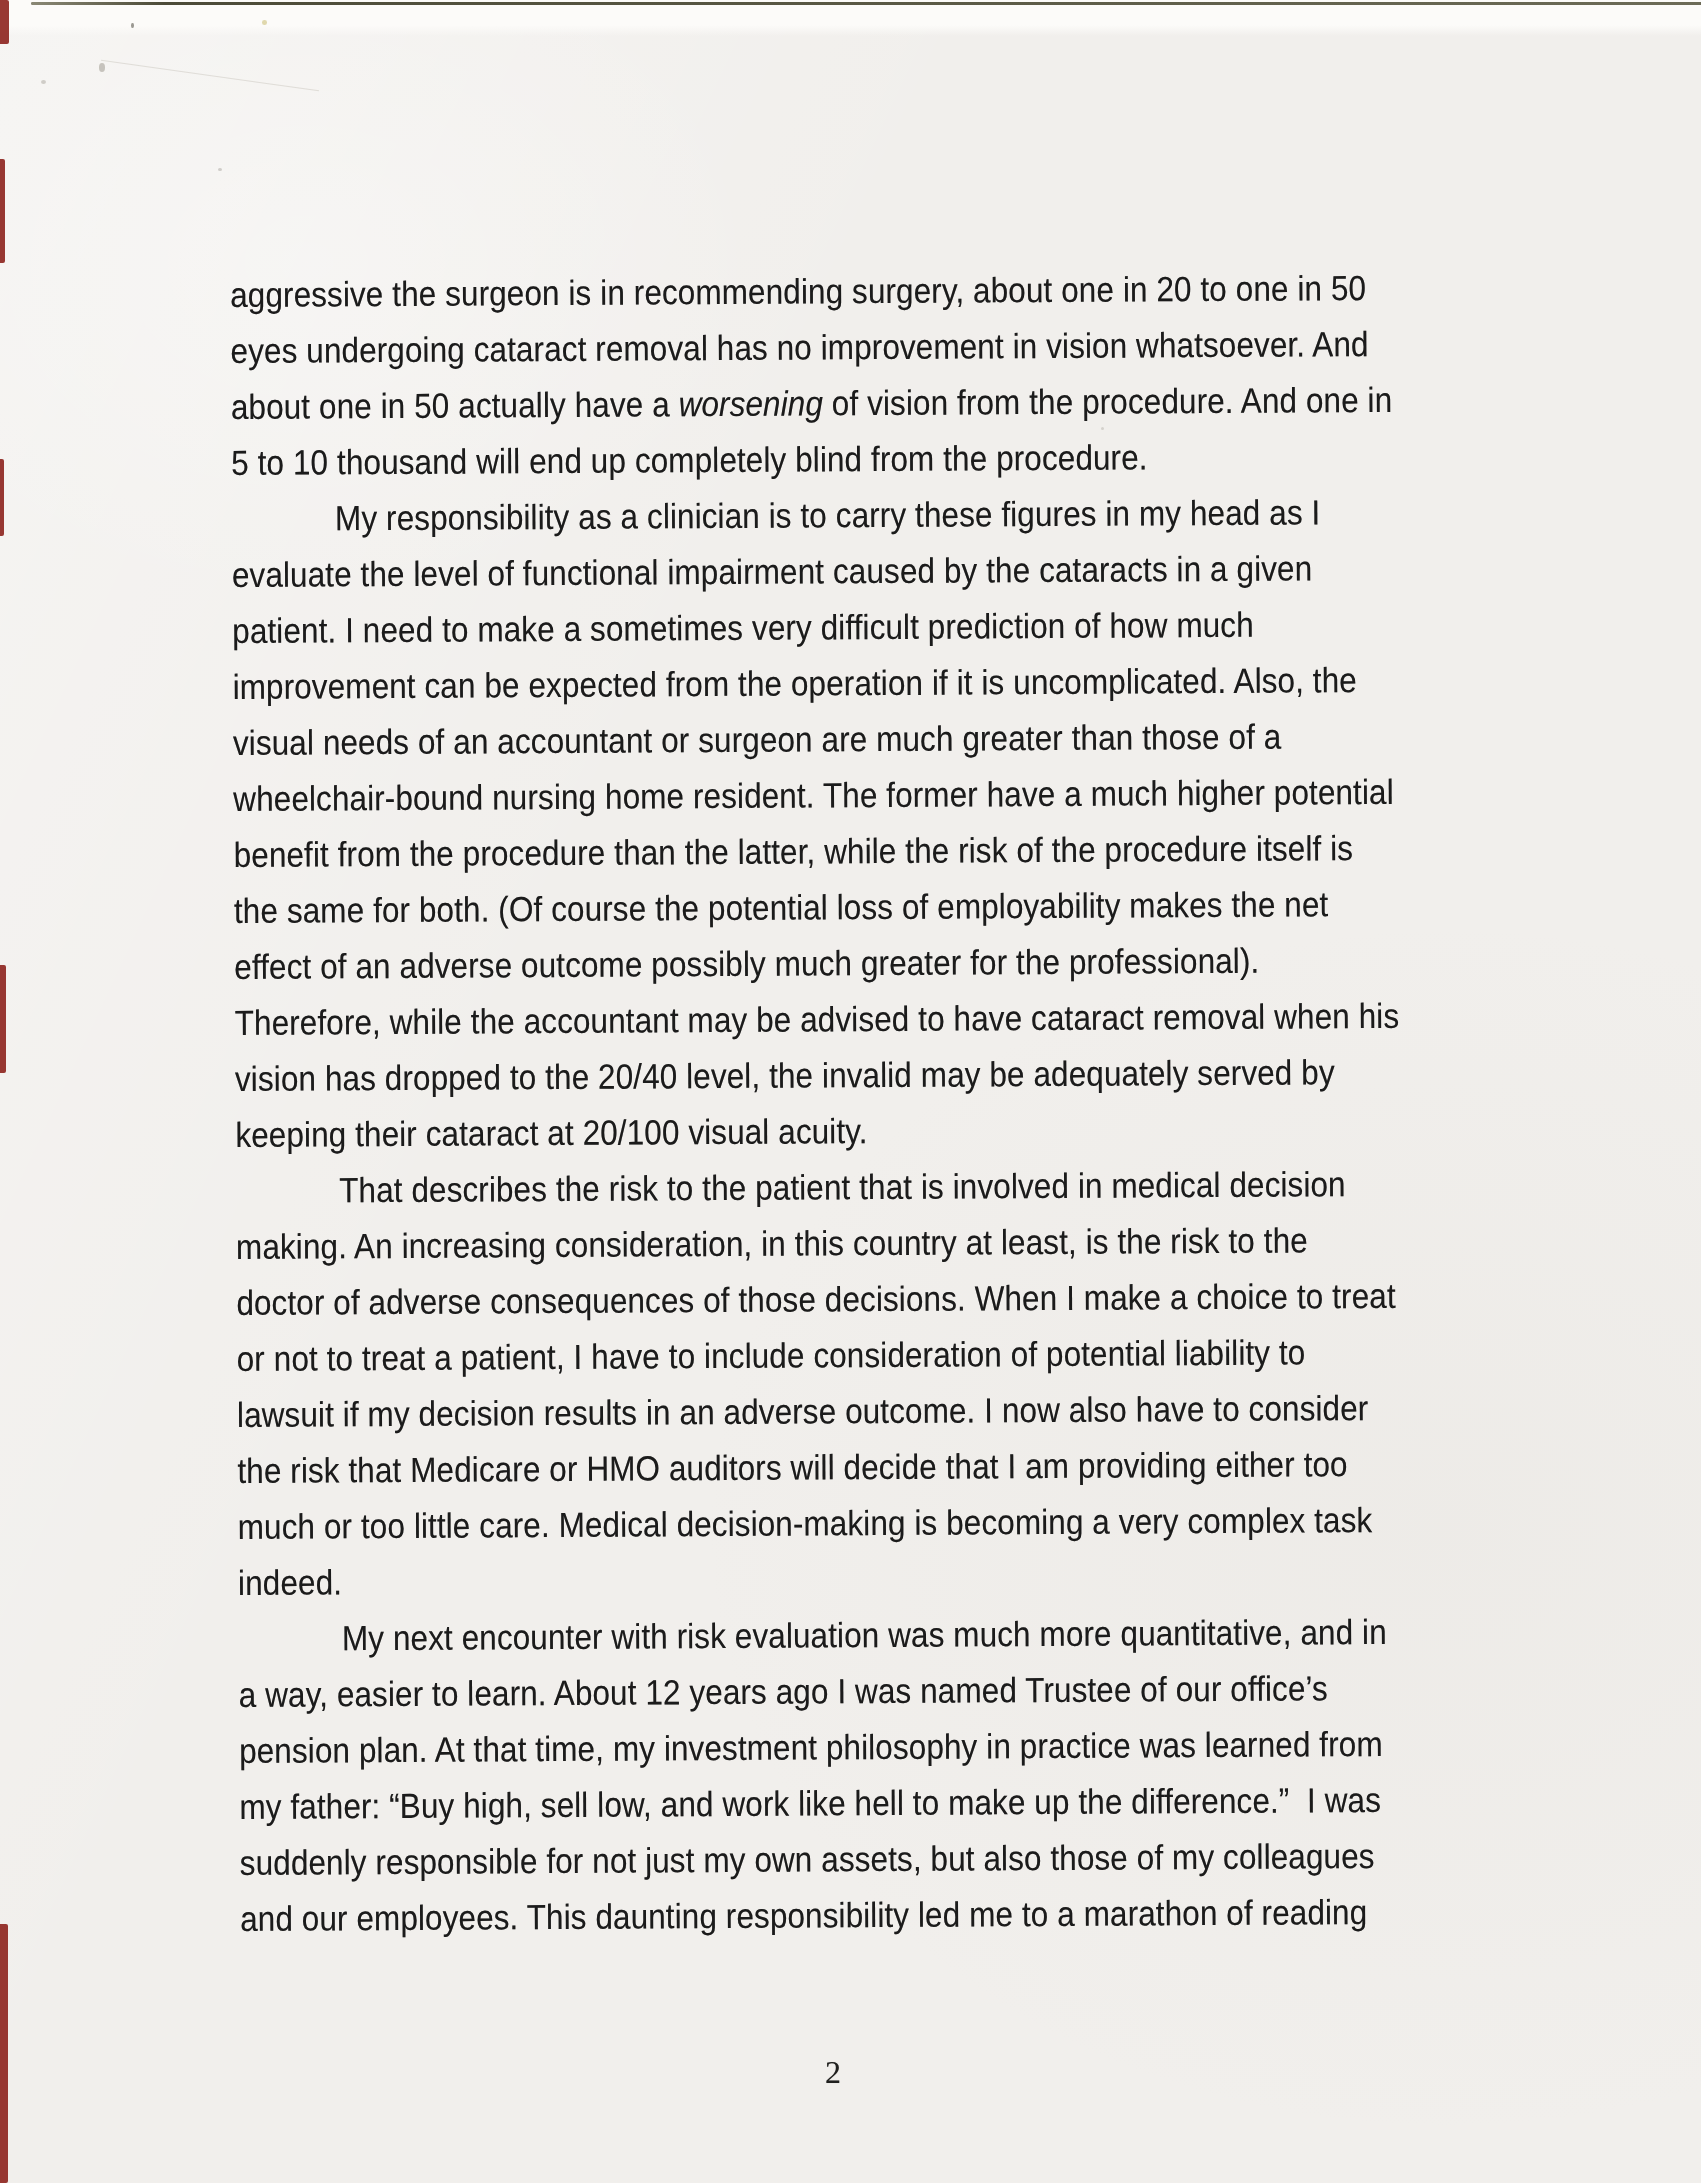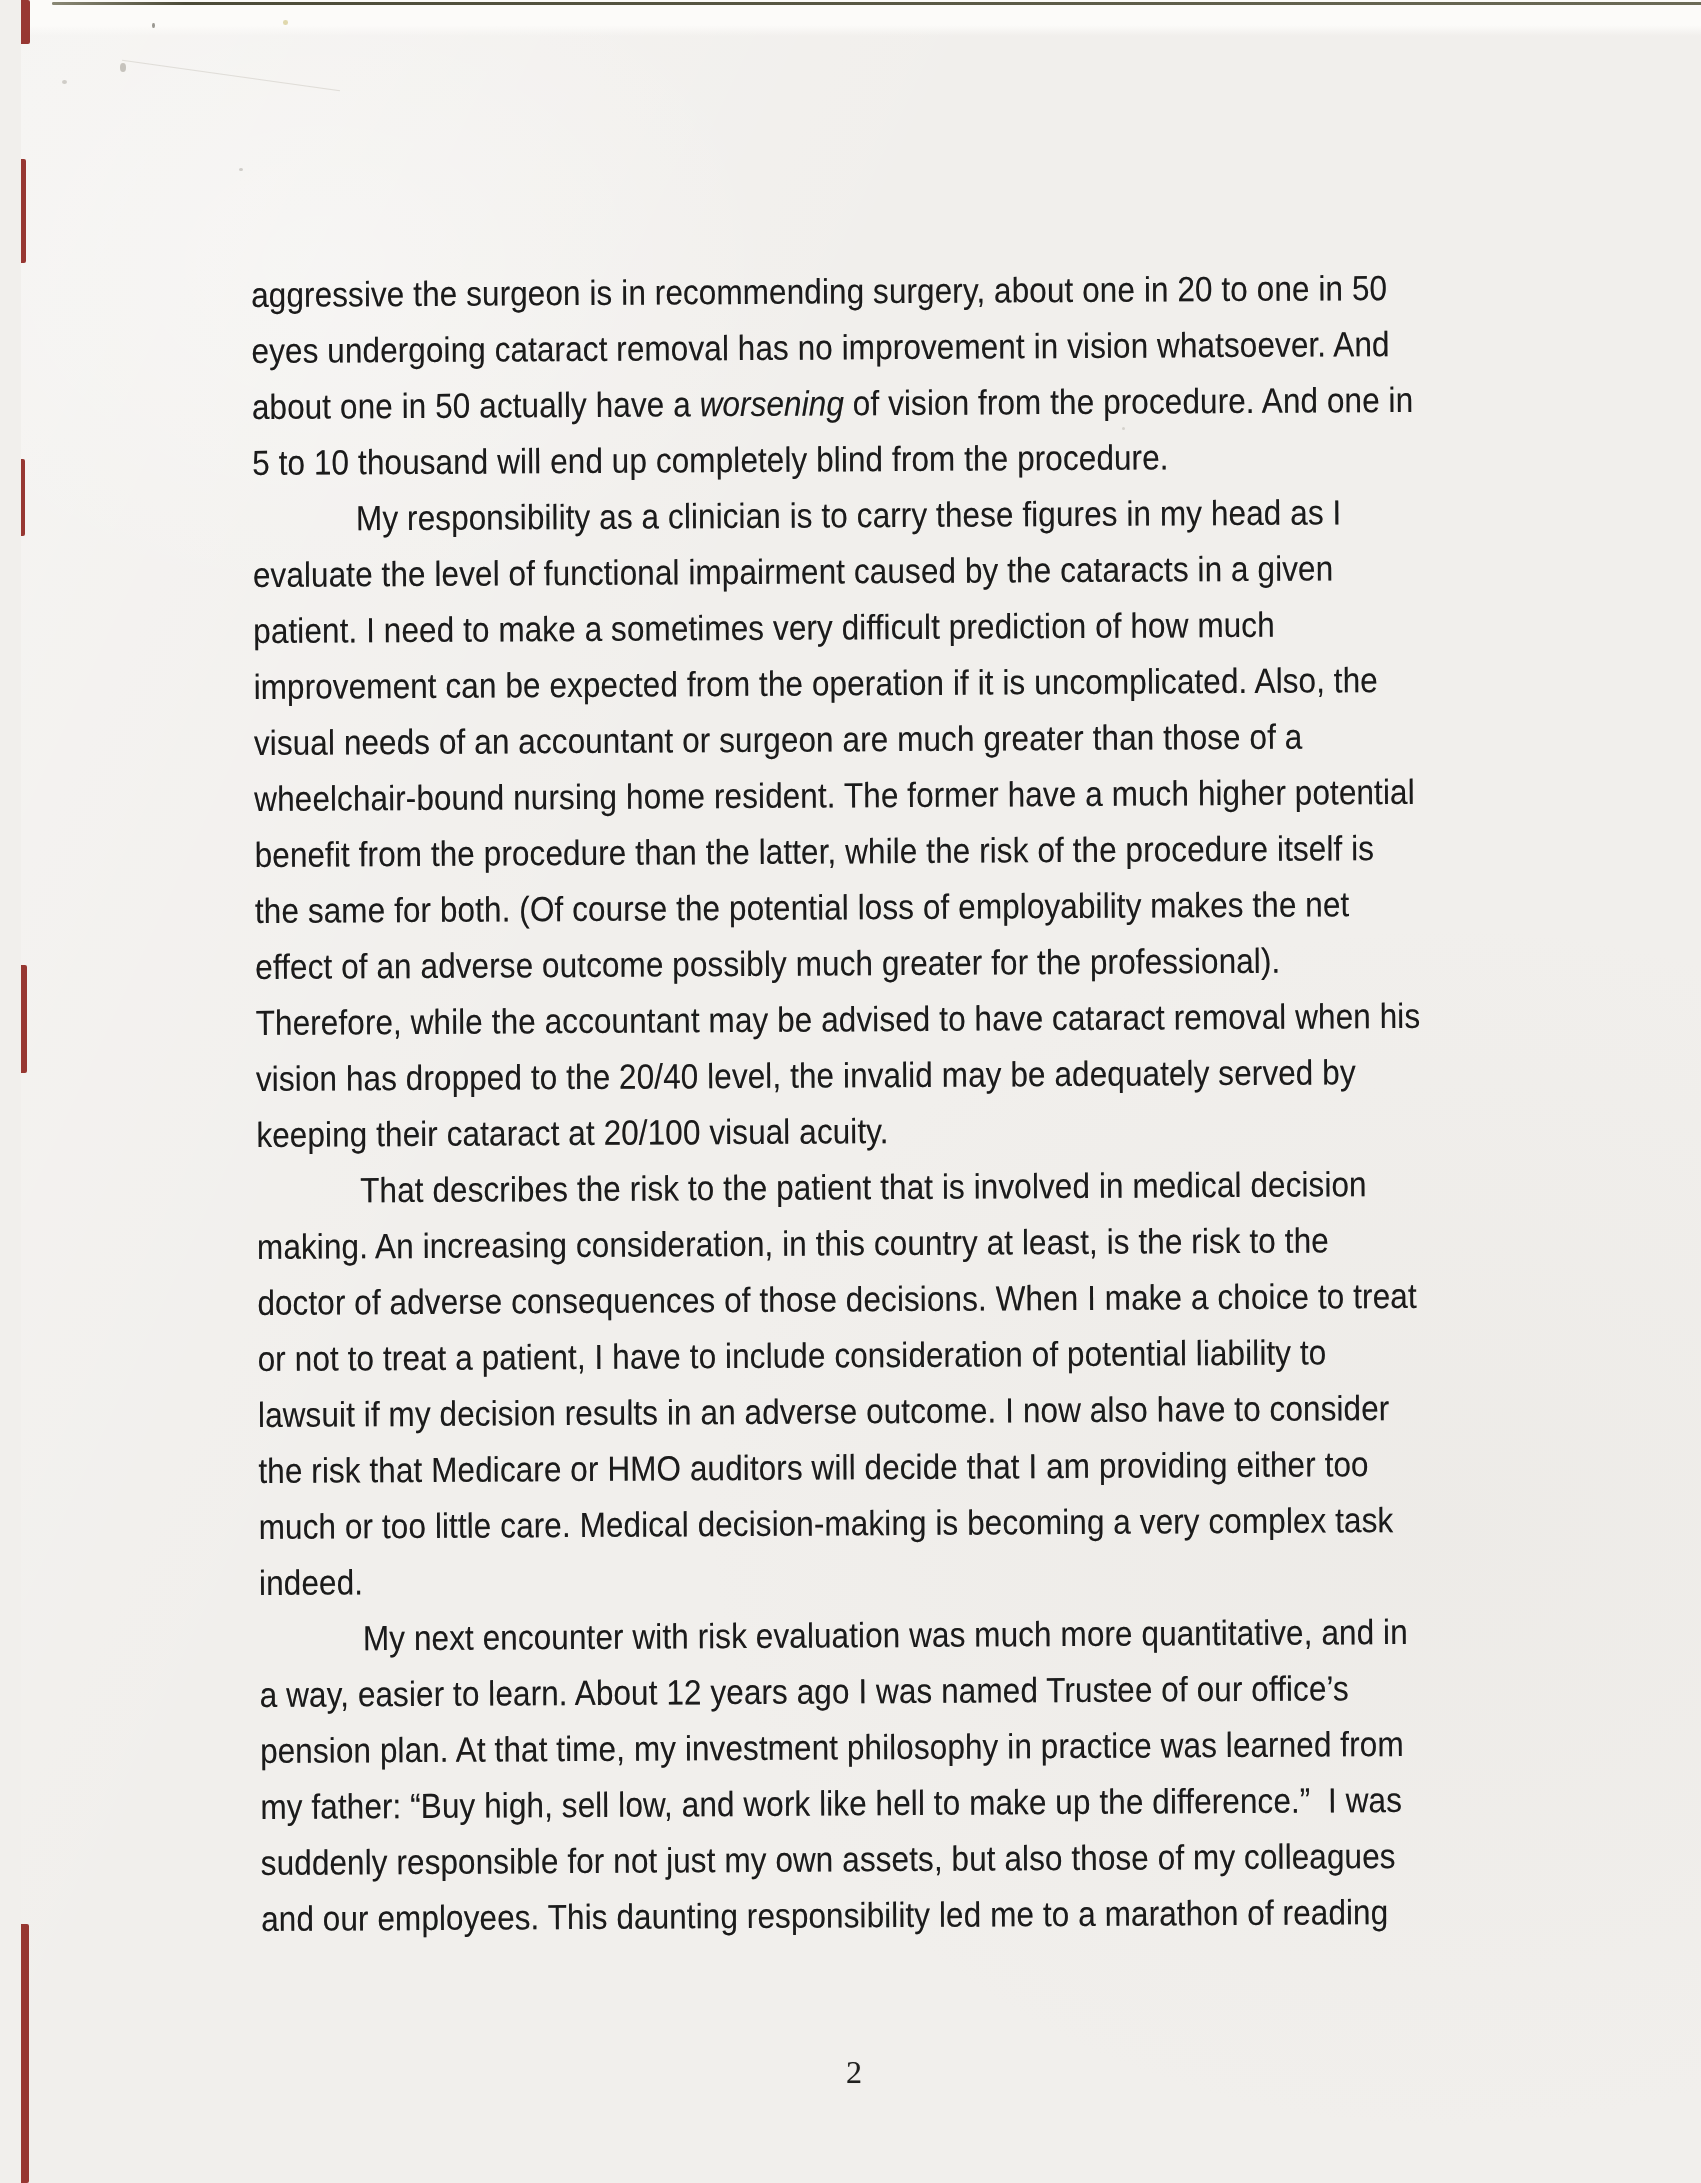--- a/index.html
+++ b/index.html
@@ -17,21 +17,20 @@
     overflow:hidden;
     font-family:"Liberation Sans", sans-serif;
   }
   .page{
     position:absolute;inset:0;
     background:
       linear-gradient(115deg, rgba(255,255,255,.35) 0%, rgba(255,255,255,0) 38%),
       radial-gradient(801px 601px at 18% 12%, rgba(255,255,255,.25), rgba(255,255,255,0) 60%),
       radial-gradient(1068px 867px at 85% 70%, rgba(210,206,198,.12), rgba(255,255,255,0) 70%),
       var(--paper);
-    margin-left: 21px;
   }
   .top-band{
     position:absolute;left:0;top:0;width:1702px;height:36px;
     background:linear-gradient(180deg, var(--paper-top) 0%, var(--paper-top) 70%, rgba(252,251,249,0) 100%);
   }
   .top-edge{
     position:absolute;left:31px;top:2px;width:1671px;height:3.3px;
     background:linear-gradient(90deg,#8a8875 0%,#4c4b38 8%,#5b5a46 55%,#6c6b57 100%);
     border-radius:1.3px;
   }

